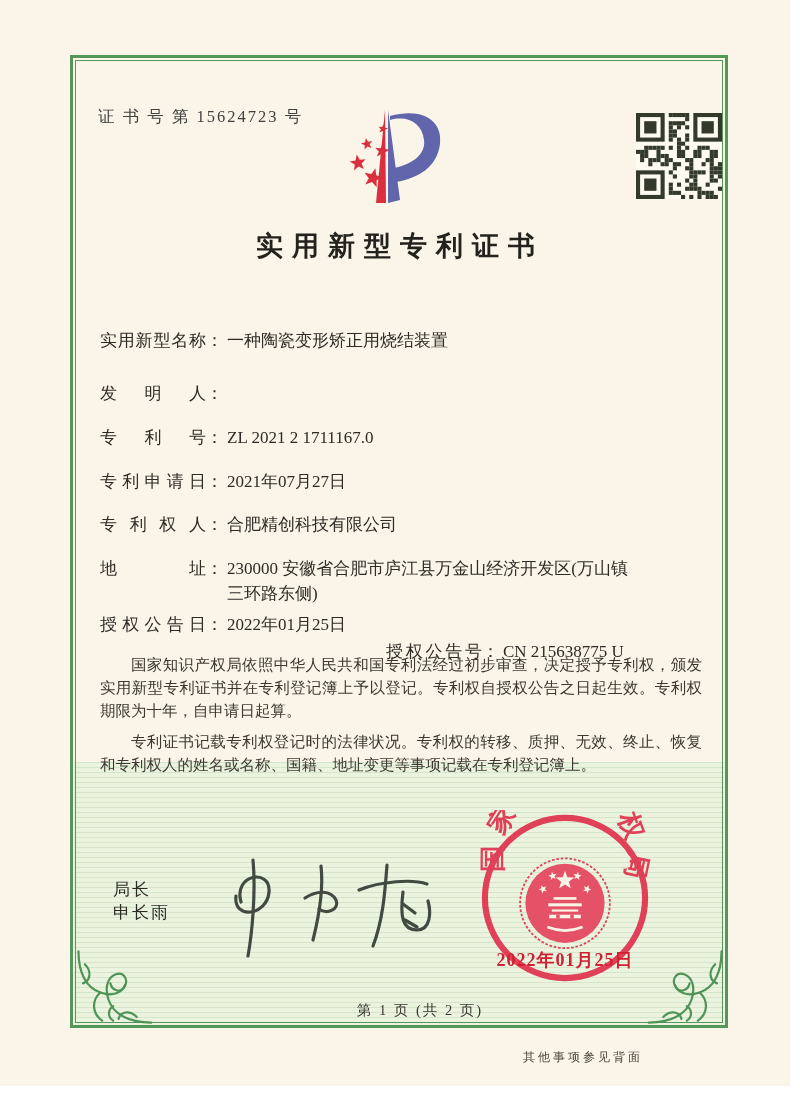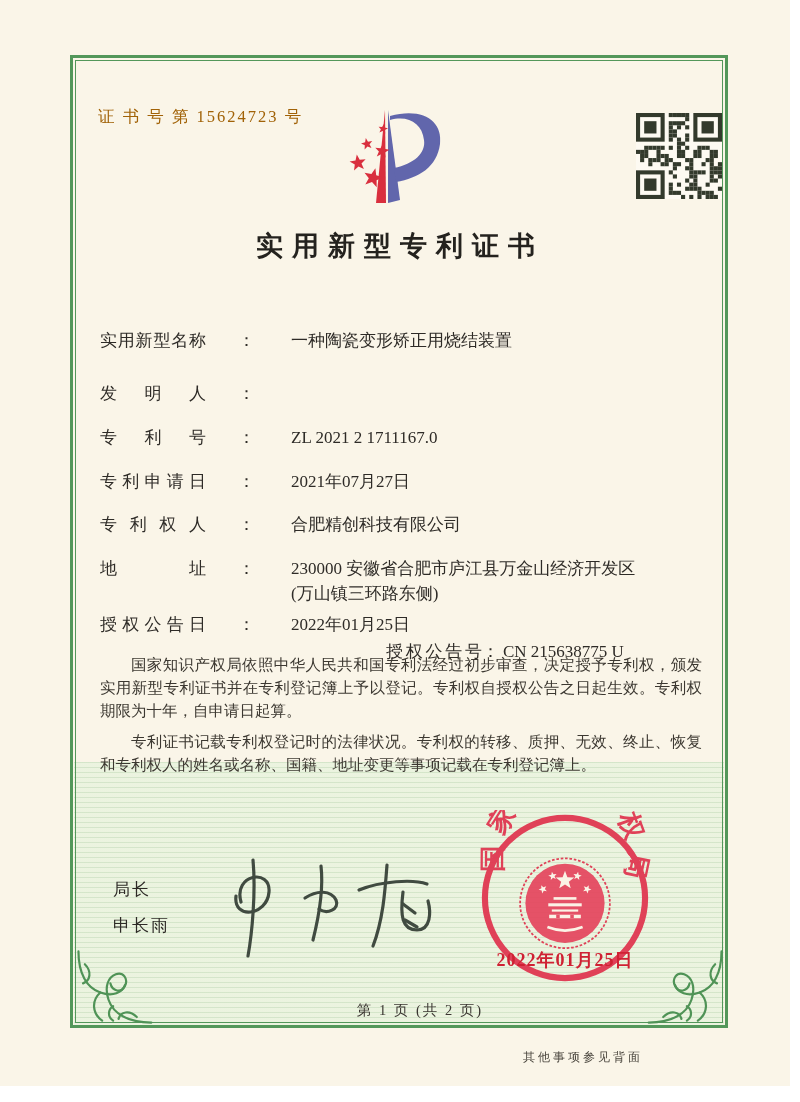--- a/index.html
+++ b/index.html
@@ -22,48 +22,48 @@
   .guilloche{
     position:absolute;left:74px;top:762px;width:650px;height:264px;z-index:0;
     background:
       repeating-linear-gradient(180deg,
         rgba(110,170,105,0.20) 0px, rgba(110,170,105,0.20) 1px,
         rgba(233,243,221,0.55) 1px, rgba(233,243,221,0.55) 5px),
       #eef4e2;
   }
   .cert-no{
     position:absolute;left:98px;top:106px;font-size:16.5px;letter-spacing:2px;
-    color:#a16207;z-index:2;
+    color:#404040;z-index:2;
   }
   .logo{position:absolute;left:330px;top:106px;width:140px;height:110px;z-index:2;}
   .qr{position:absolute;left:636px;top:113px;width:86px;height:86px;z-index:2;background:#fdfaf2;}
   .title{
     position:absolute;left:0;top:228px;width:800px;text-align:center;
     font-size:27px;font-weight:bold;letter-spacing:9px;color:#24221e;z-index:2;
   }
   .fields{position:absolute;left:100px;top:328px;width:540px;z-index:2;font-size:17px;}
-  .frow{position:absolute;left:0;display:flex;line-height:25px;width:540px;gap:32px;}
+  .frow{position:absolute;left:0;display:flex;line-height:25px;width:540px;}
   .flabel{
     display:inline-block;width:106px;text-align:justify;text-align-last:justify;
     flex:0 0 106px;color:#2e2b27;
   }
   .fcolon{flex:0 0 auto;}
   .fvalue{flex:1 1 auto;padding-left:4px;}
   .r1{top:0px;} .r2{top:53px;} .r3{top:97px;} .r4{top:141px;}
   .r5{top:184px;} .r6{top:228px;} .r7{top:284px;}
   .pair2{position:absolute;left:286px;top:0;display:flex;margin-top:27px;}
   .pair2 .flabel{width:96px;flex-basis:96px;}
   .paragraphs{
     position:absolute;left:100px;top:645px;width:602px;z-index:2;
     font-size:15.5px;line-height:23px;text-align:justify;color:#3c3831;
   }
   .paragraphs p{margin:8px 0 3px 0;text-indent:2em;}
   .director{position:absolute;left:113px;top:878px;z-index:2;font-size:17px;
     font-family:"Liberation Sans", sans-serif;color:#2d2a26;}
-  .director div{margin-bottom:13px;letter-spacing:2px;}
+  .director div{letter-spacing:2px;}
   .signature-svg{position:absolute;left:205px;top:852px;width:240px;height:108px;z-index:3;}
   .seal-svg{position:absolute;left:477px;top:810px;width:176px;height:176px;z-index:3;opacity:0.93;}
   .seal-date{
     position:absolute;left:465px;top:948px;width:200px;text-align:center;z-index:4;
     color:#cf2133;font-size:18px;font-weight:bold;letter-spacing:1px;
   }
   .page-number{
     position:absolute;left:0;top:1001px;width:800px;text-align:center;z-index:2;
     font-size:14.5px;letter-spacing:2px;color:#3a3631;margin-left:20px;
   }

